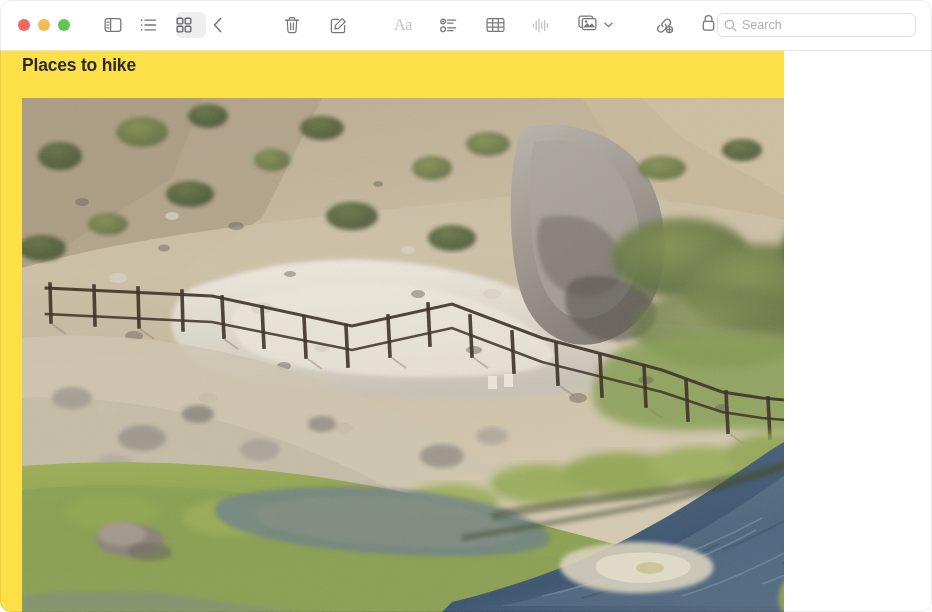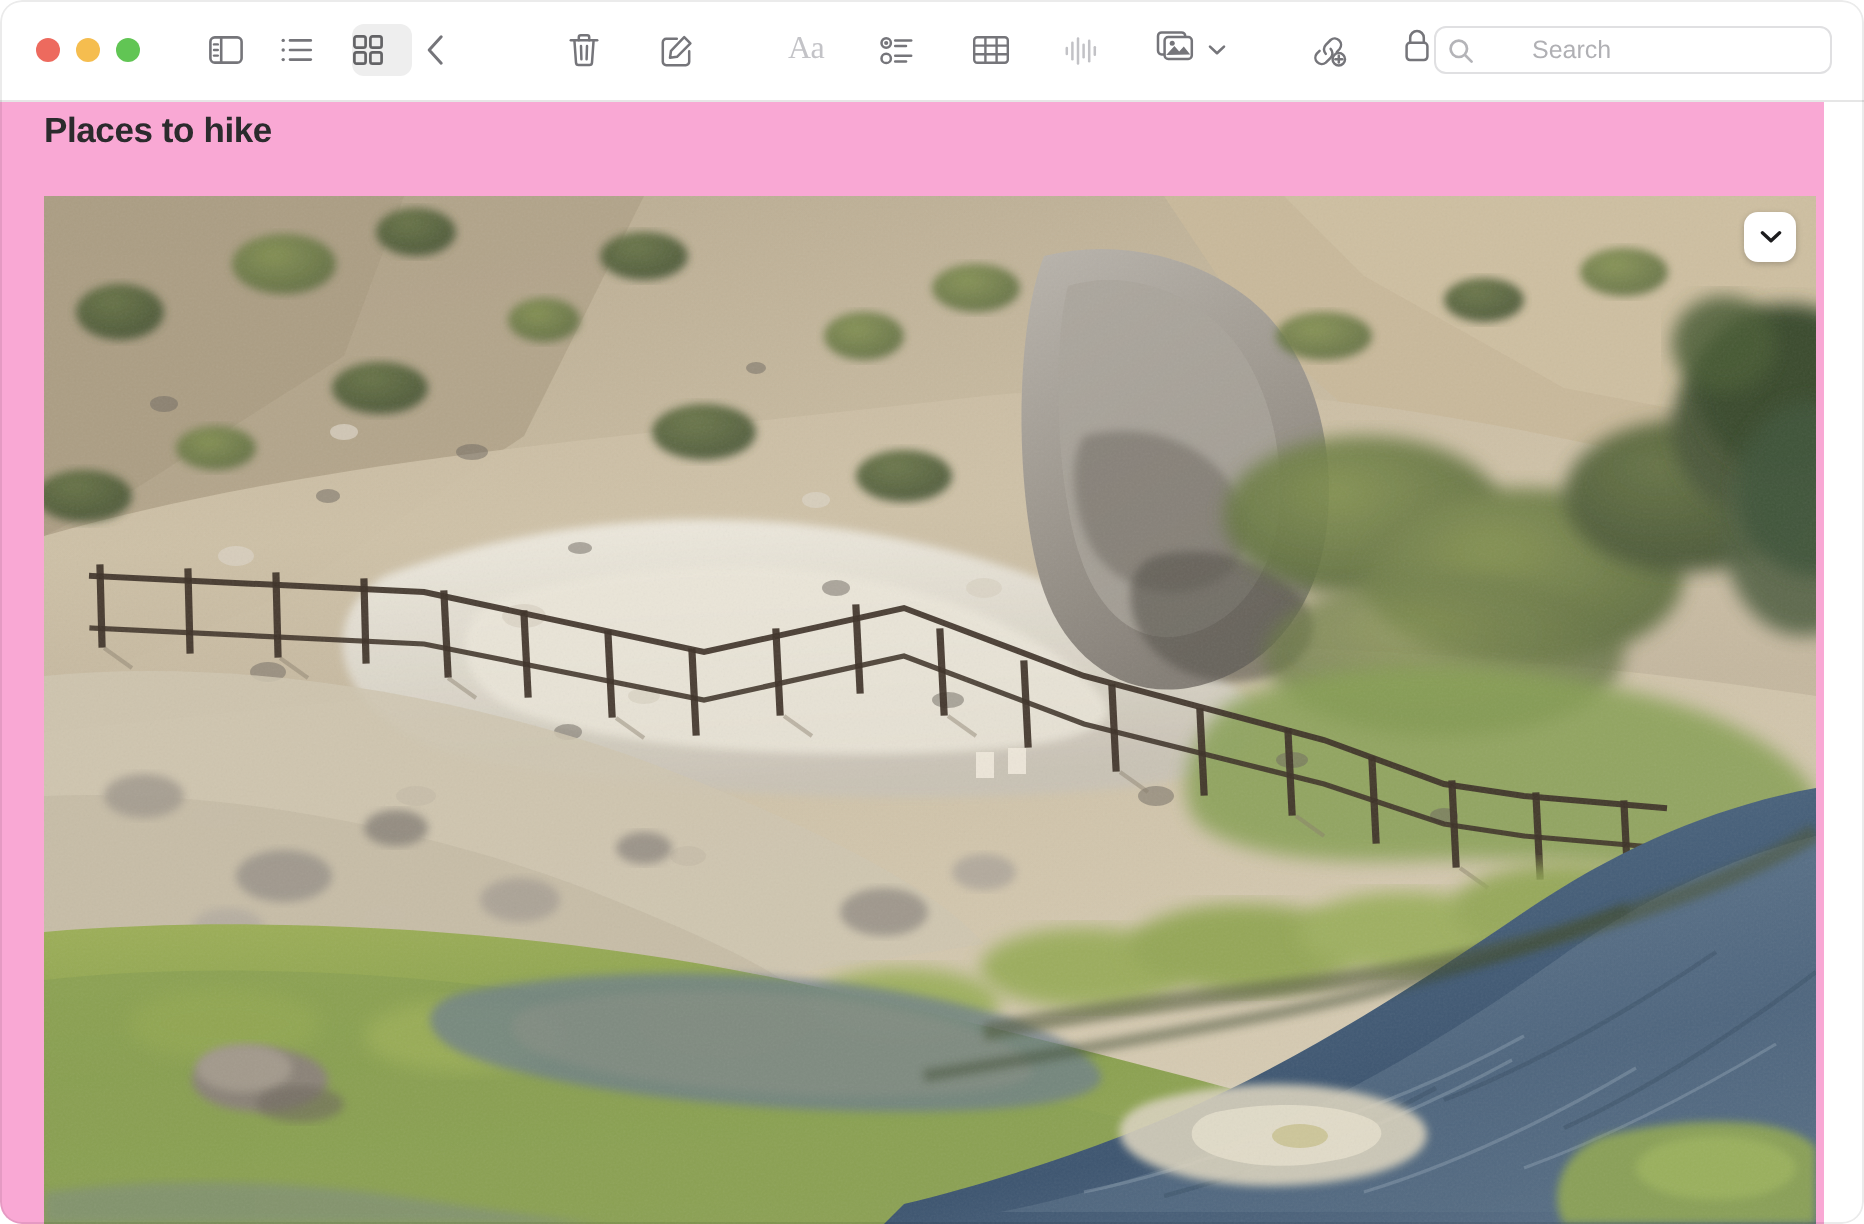--- a/index.html
+++ b/index.html
@@ -97,21 +97,20 @@
     top: 13px;
     width: 199px;
     height: 24px;
     border: 1px solid #e0e0e2;
     border-radius: 6px;
     background: #ffffff;
     display: flex;
     align-items: center;
     box-sizing: border-box;
     padding-left: 6px;
-    gap: 24px;
   }
   #search-field .s-ico {
     color: #b4b4b8;
     display: flex;
     align-items: center;
     flex: none;
   }
   #search-input {
     border: none;
     outline: none;
@@ -122,23 +121,23 @@
     width: 160px;
     margin-left: 5px;
     padding: 0;
   }
   #search-input::placeholder { color: #b0b0b4; }
 
   
   #note-area {
     position: absolute;
     top: 51px; left: 0;
-    width: 912px;
+    width: 784px;
     height: 561px;
-    background: #f9a8d4;
+    background: #fde047;
     overflow: hidden;
   }
 
   #note-title {
     position: absolute;
     left: 22px;
     top: 4px;
     font-size: 17.5px;
     font-weight: bold;
     color: #2b2b2d;

